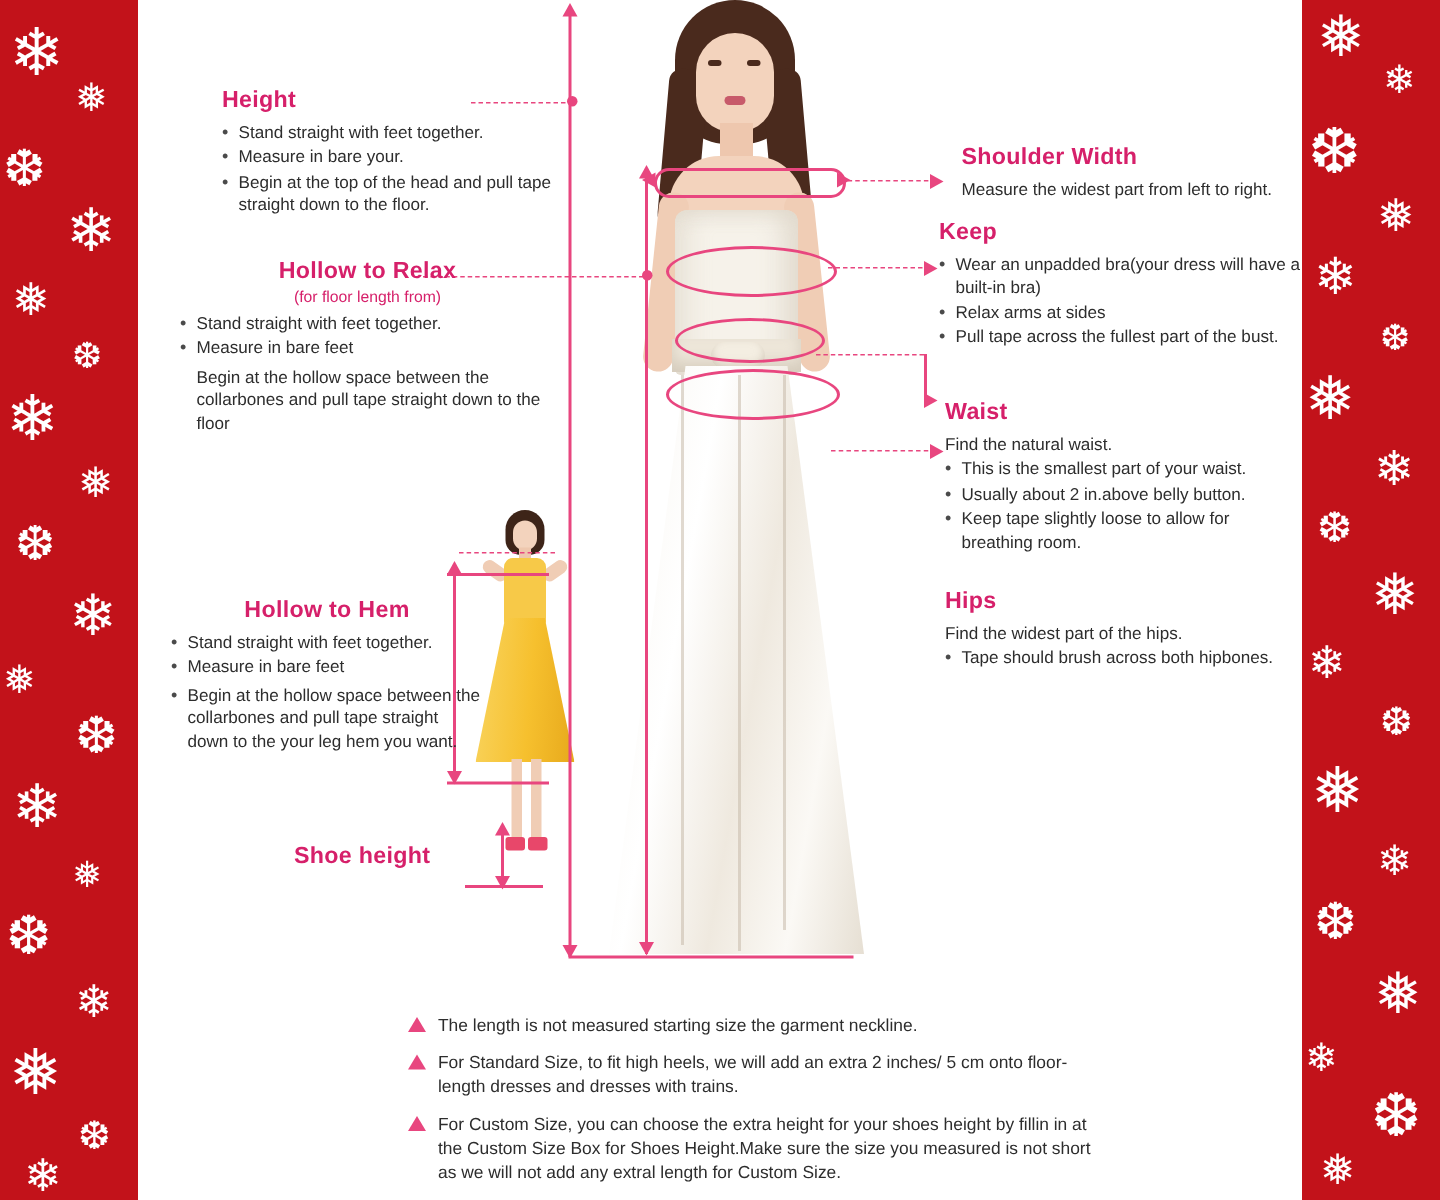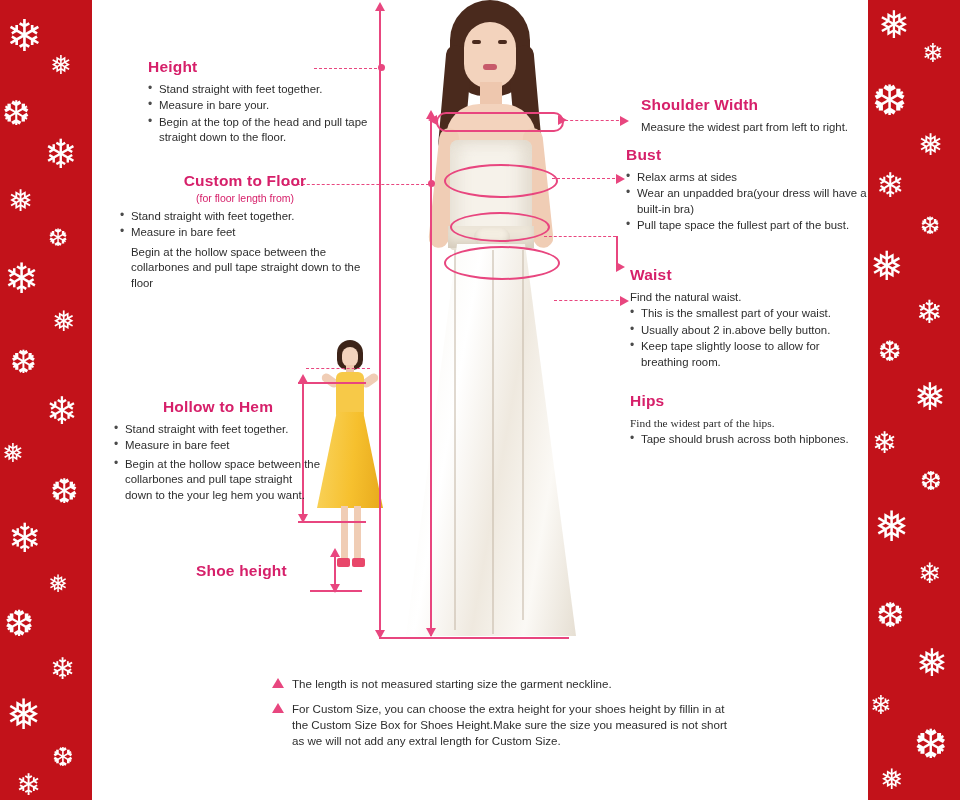--- a/index.html
+++ b/index.html
@@ -465,21 +465,21 @@
     <div class="callout title-left" style="left:56px; top:58px; width:220px;">
       <h3>Height</h3>
       <ul>
         <li>Stand straight with feet together.</li>
         <li>Measure in bare your.</li>
         <li>Begin at the top of the head and pull tape straight down to the floor.</li>
       </ul>
     </div>
 
     <div class="callout title-left" style="left:28px; top:172px; width:250px;">
-      <h3 style="text-align:center;">Custom to Floor</h3>
+      <h3 style="text-align:center;">Hollow to Relax</h3>
       <div class="sub" style="text-align:center;">(for floor length from)</div>
       <ul>
         <li>Stand straight with feet together.</li>
         <li>Measure in bare feet</li>
         <li class="nobullet" style="margin-top:4px;">Begin at the hollow space between the collarbones and pull tape straight down to the floor</li>
       </ul>
     </div>
 
     <div class="callout title-left" style="left:22px; top:398px; width:208px;">
       <h3 style="text-align:center;">Hollow to Hem</h3>
@@ -495,51 +495,55 @@
     </div>
 
     <div class="callout title-right" style="left:538px; top:96px; width:240px;margin-left:11px;">
       <h3>Shoulder Width</h3>
       <ul>
         <li class="nobullet" style="padding-left:0;">Measure the widest part from left to right.</li>
       </ul>
     </div>
 
     <div class="callout title-right" style="left:534px; top:146px; width:248px;">
-      <h3>Bust</h3>
-      <ul>
+      <h3>Keep</h3>
+      <ul>
+        <li>Wear an unpadded bra(your dress will have a built-in bra)</li>
         <li>Relax arms at sides</li>
-        <li>Wear an unpadded bra(your dress will have a built-in bra)</li>
-        <li>Pull tape space the fullest part of the bust.</li>
+        <li>Pull tape across the fullest part of the bust.</li>
       </ul>
     </div>
 
     <div class="callout title-right" style="left:538px; top:266px; width:240px;">
       <h3>Waist</h3>
       <ul>
         <li class="nobullet" style="padding-left:0;">Find the natural waist.</li>
         <li>This is the smallest part of your waist.</li>
         <li>Usually about 2 in.above belly button.</li>
         <li>Keep tape slightly loose to allow for breathing room.</li>
       </ul>
     </div>
 
     <div class="callout title-right" style="left:538px; top:392px; width:248px;">
       <h3>Hips</h3>
       <ul>
-        <li class="nobullet" style="padding-left:0;font-family:Liberation Serif, serif;">Find the widest part of the hips.</li>
+        <li class="nobullet" style="padding-left:0;">Find the widest part of the hips.</li>
         <li>Tape should brush across both hipbones.</li>
       </ul>
     </div>
 
     <div class="notes" style="left:180px; top:676px; width:470px;">
       <div class="note">
         <span class="tri"></span>
         <span>The length is not measured starting size the garment neckline.</span>
       </div>
       <div class="note">
         <span class="tri"></span>
+        <span>For Standard Size, to fit high heels, we will add an extra 2 inches/ 5  cm onto floor-length dresses and dresses with trains.</span>
+      </div>
+      <div class="note">
+        <span class="tri"></span>
         <span>For Custom Size, you can choose the extra height for your shoes height by fillin in at the Custom Size Box for Shoes Height.Make sure the size you measured is not short as we will not add any extral length for Custom Size.</span>
       </div>
     </div>
 
   </div>
 </div>
 
 </body></html>

